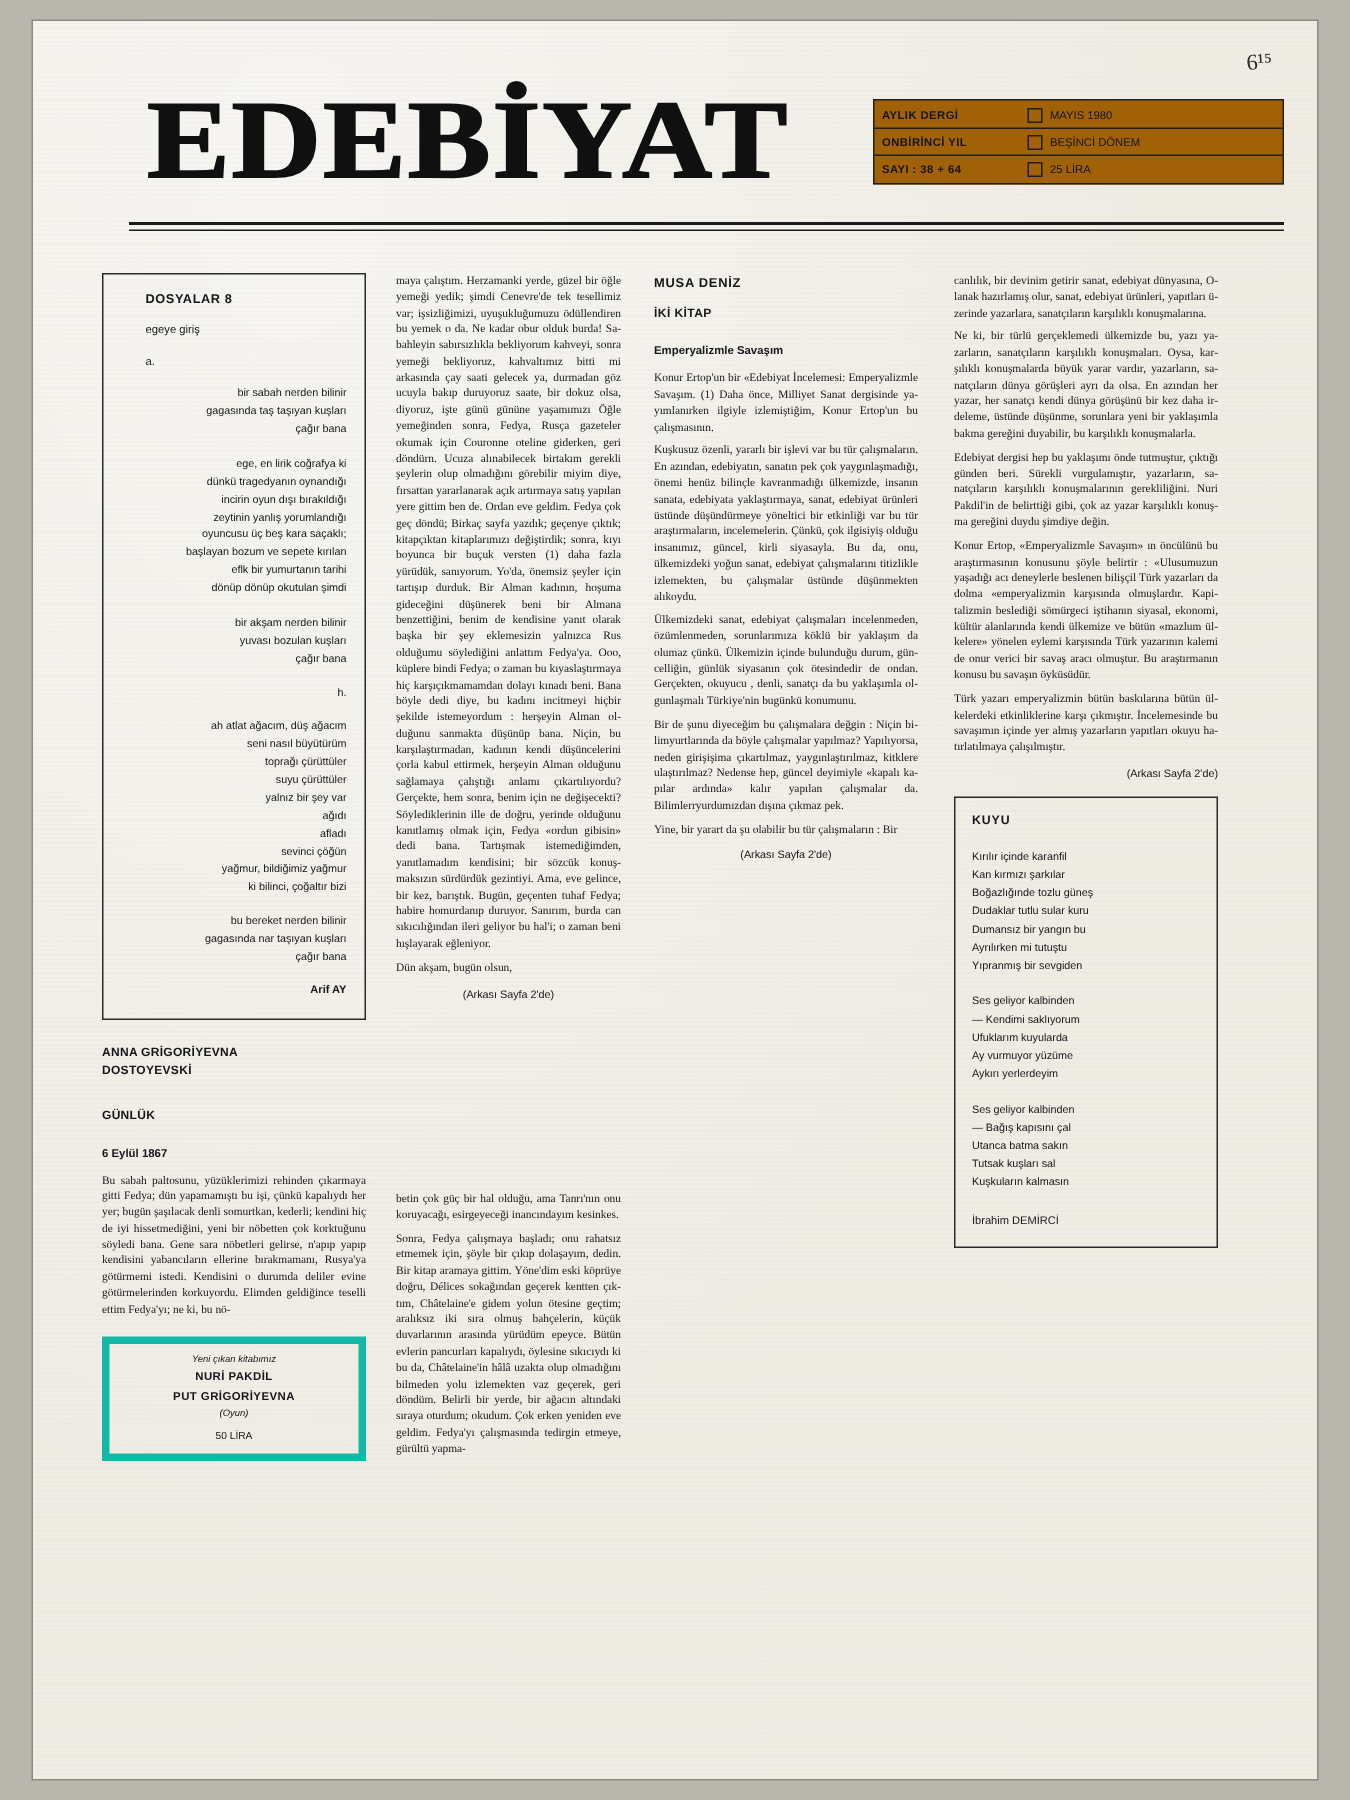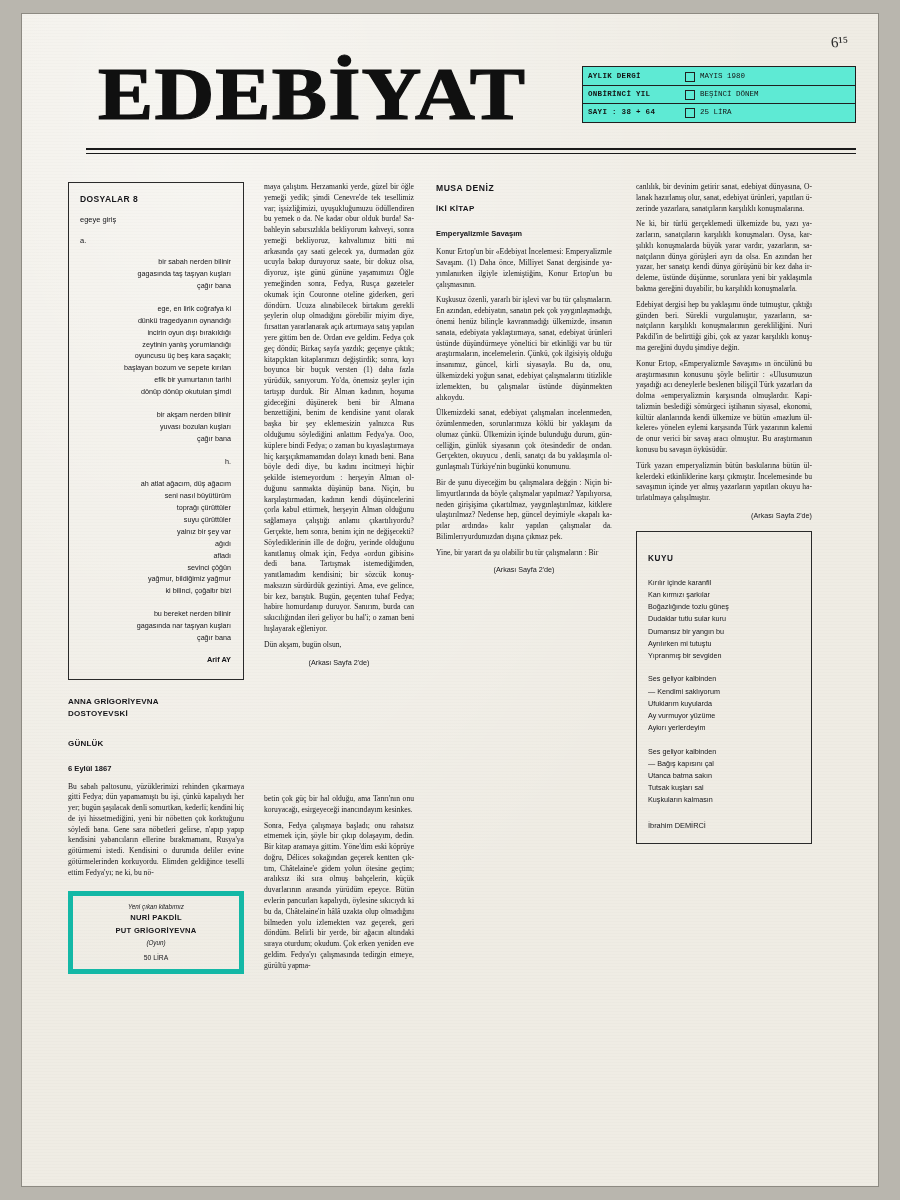--- a/index.html
+++ b/index.html
@@ -42,22 +42,22 @@
     -webkit-text-stroke:1.2px #101010;
   }
   .rule{
     position:absolute;left:0;top:92px;width:770px;border-top:2px solid #1a1a1a;
   }
   .rule2{
     position:absolute;left:0;top:97px;width:770px;border-top:1px solid #1a1a1a;
   }
   .infobox{
     position:absolute;right:0;top:10px;width:262px;border:1px solid #1f1f1f;
-    padding:3px 5px;font-family:Liberation Mono, monospace;font-size:7.5px;
-    line-height:1.75;color:#141414;background:#5eead4;
+    padding:3px 5px;font-family:Liberation Sans, sans-serif;font-size:7.5px;
+    line-height:1.75;color:#141414;background:#a16207;
   }
   .infobox .row{display:flex;align-items:center;gap:5px;white-space:nowrap;}
   .infobox .lbl{letter-spacing:.3px;font-weight:bold;width:92px;display:inline-block;}
   .chk{display:inline-block;width:8px;height:8px;border:1px solid #1f1f1f;}
   .infobox .rowsep{border-top:1px solid #1f1f1f;margin:2px -5px;}
   
   .cols{
     position:absolute;left:46px;top:152px;width:778px;
   }
   .col{
@@ -70,21 +70,21 @@
     hyphens:auto;
   }
   .c1{left:0;width:176px;}
   .c2{left:196px;width:150px;}
   .c3{left:368px;width:176px;}
   .c4{left:568px;width:176px;}
   .c2b{left:196px;width:150px;}
   p{margin:0 0 5px 0;}
   
   .poembox{
-    border:1px solid #2a2a2a;padding:10px 12px 14px 11px;
+    border:1px solid #2a2a2a;padding:10px 12px 14px 28px;
     min-height:470px;position:relative;
   }
   .poembox .hdr{
     font-family:"Liberation Sans", sans-serif;font-weight:bold;font-size:8.5px;
     letter-spacing:.4px;margin-bottom:10px;
   }
   .poembox .sub{
     font-family:"Liberation Sans", sans-serif;font-size:7.5px;margin-bottom:10px;
   }
   .poembox .stanza{
@@ -134,21 +134,21 @@
   .cont{
     text-align:center;font-family:"Liberation Sans", sans-serif;font-size:7.2px;
     margin-top:7px;
   }
   .contr{
     text-align:right;font-family:"Liberation Sans", sans-serif;font-size:7.2px;
     margin-top:7px;
   }
   
   .kuyubox{
-    border:1px solid #2a2a2a;padding:21px 11px 12px 11px;margin-top:10px;
+    border:1px solid #2a2a2a;padding:9px 11px 12px 11px;margin-top:10px;
   }
   .kuyubox .hdr{
     font-family:"Liberation Sans", sans-serif;font-weight:bold;font-size:8.2px;
     letter-spacing:.6px;margin-bottom:12px;
   }
   .kuyubox .stanza{
     font-family:"Liberation Sans", sans-serif;font-size:7.2px;line-height:1.7;
     white-space:pre-wrap;margin-bottom:11px;
   }
   .kuyubox .sig{

